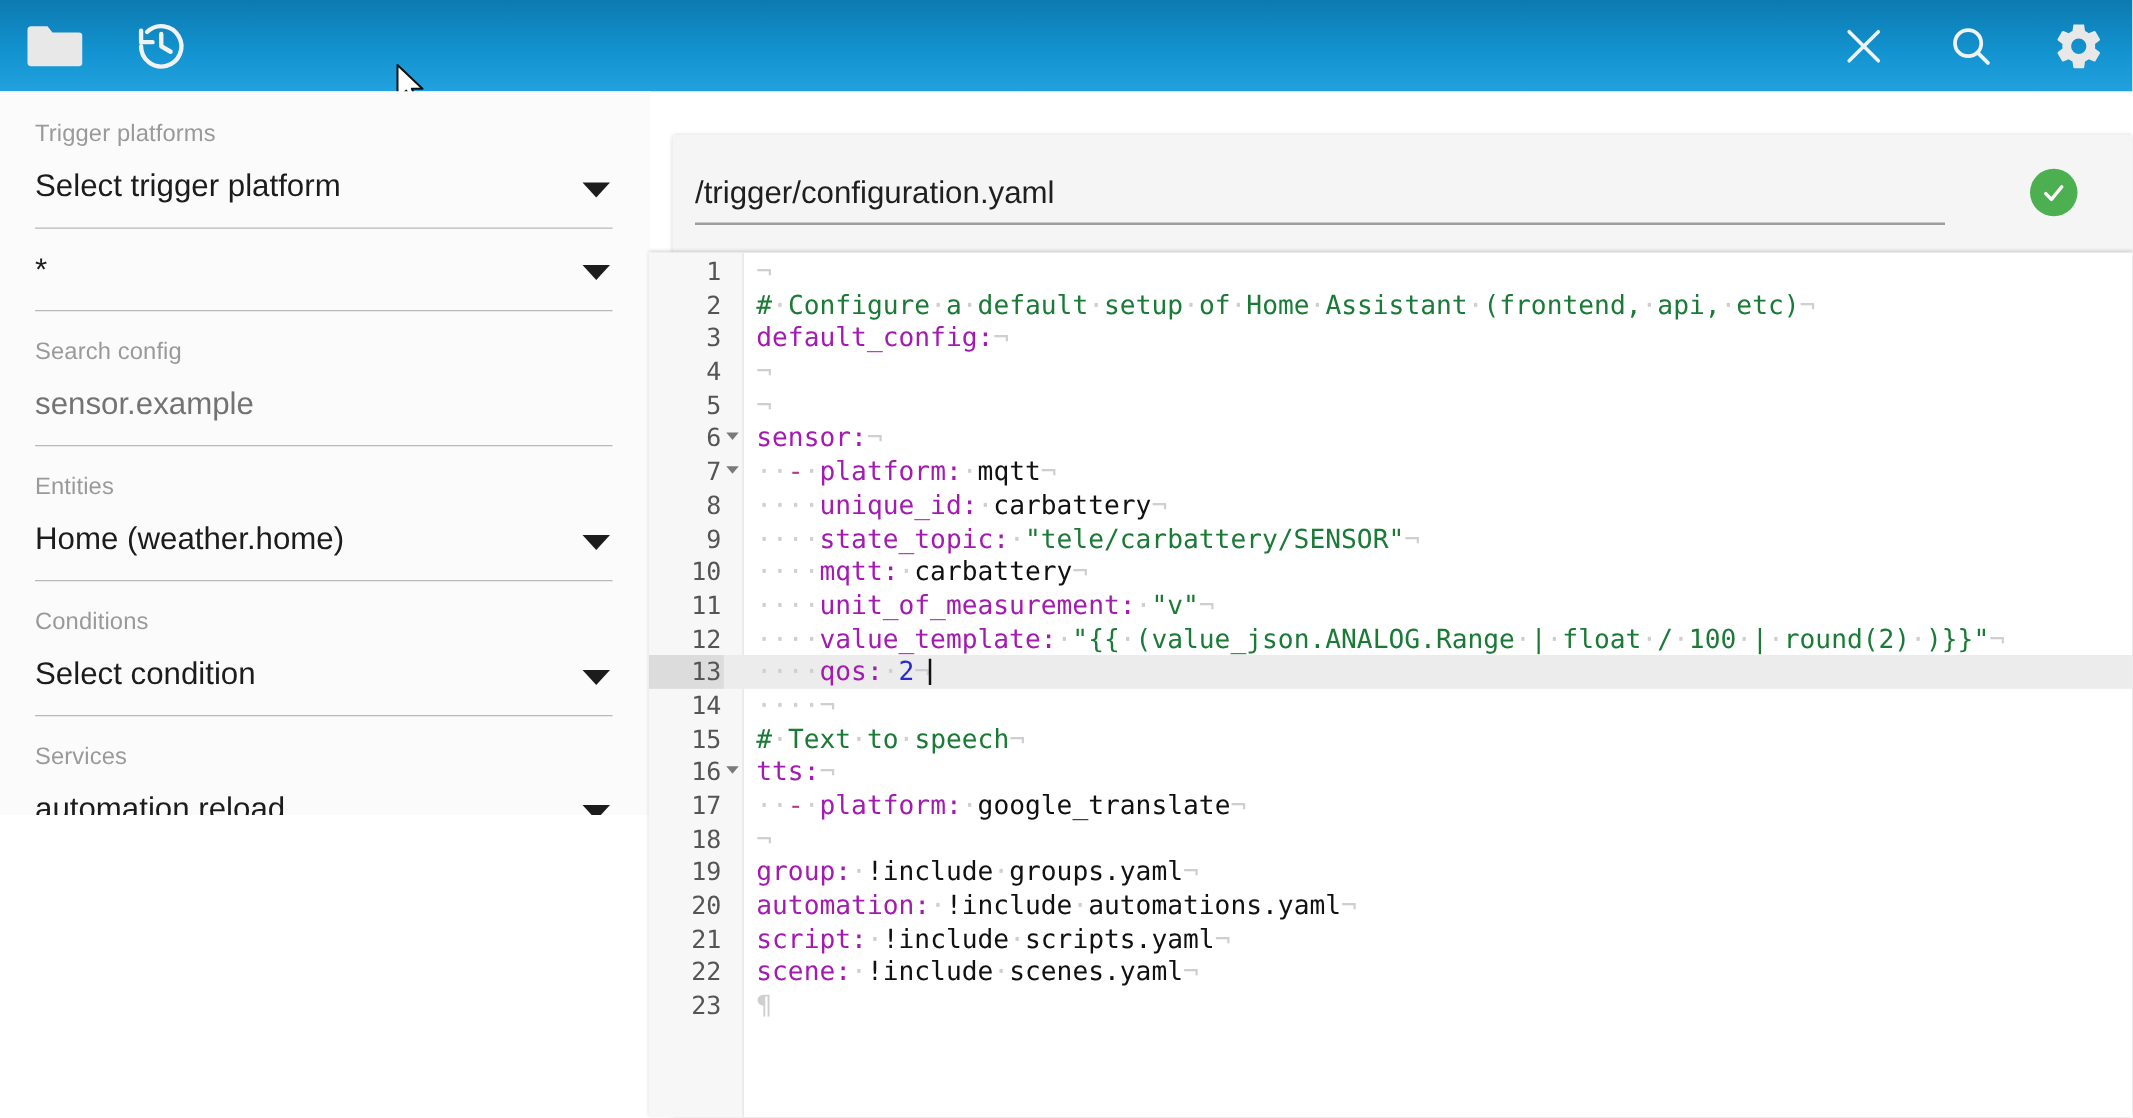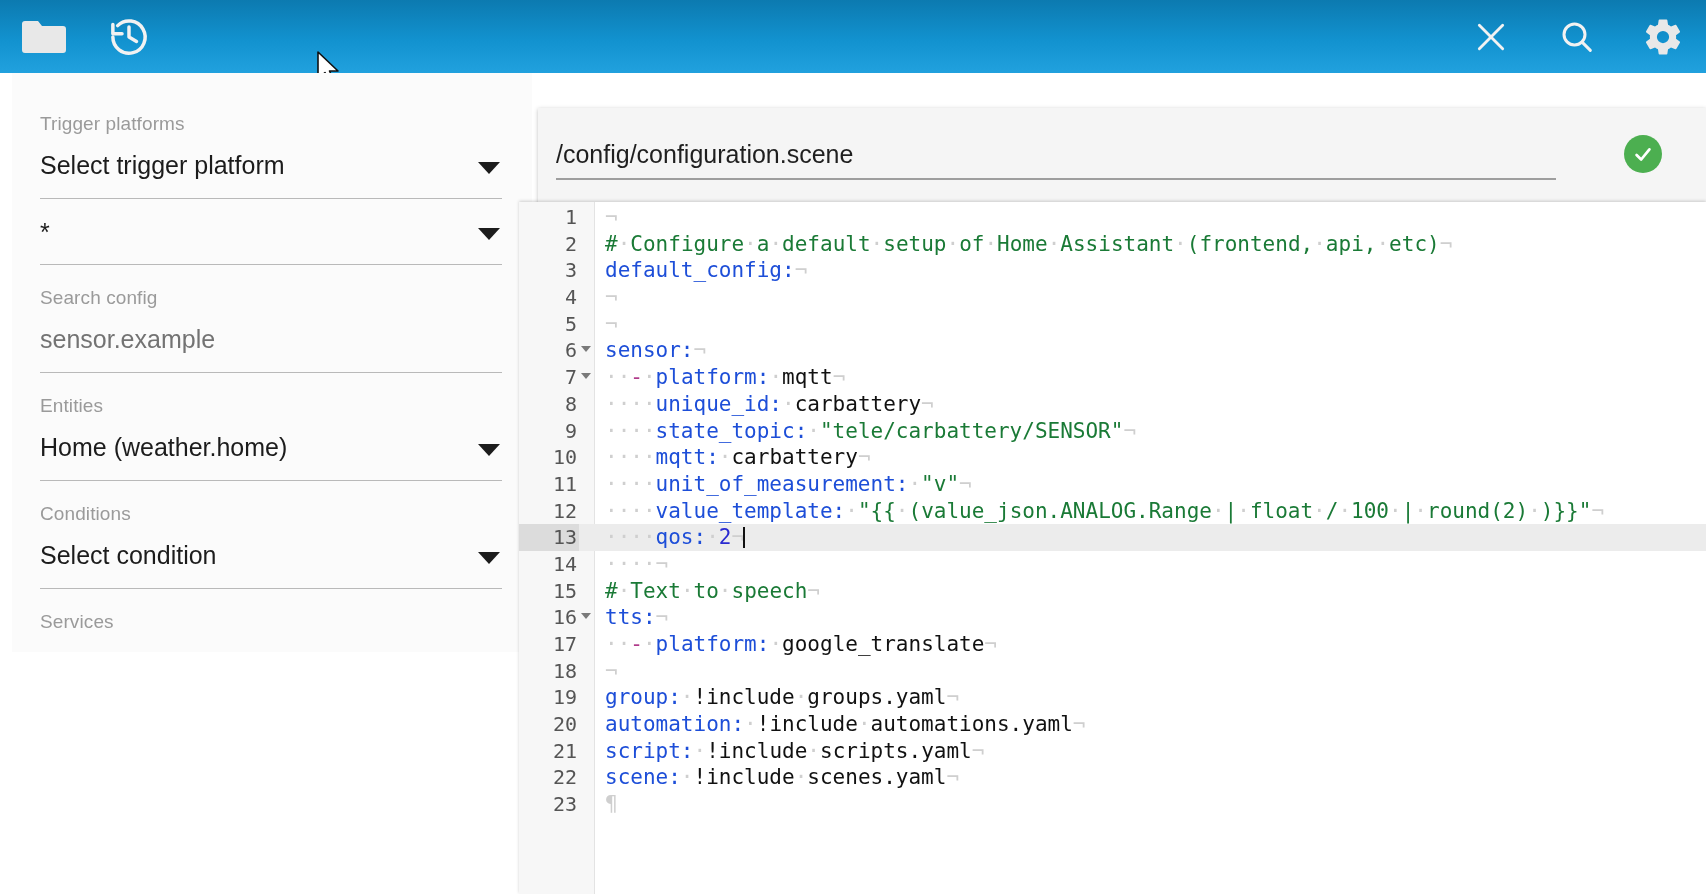--- a/index.html
+++ b/index.html
@@ -28,23 +28,22 @@
   .tb-btn svg { display: block; }
 
   
   .cursor { position: absolute; left: 316px; top: 50px; width: 26px; height: 38px; pointer-events: none; }
 
   
   .sidebar {
     position: absolute; left: 0; top: 73px;
     width: 520px; height: 579px;
     background: #fbfbfb;
-    padding: 40px 30px 0 28px;
+    padding: 24px 30px 0 28px;
     overflow: hidden;
-    margin-left: 12px;
   }
   .field { margin-bottom: 22px; position: relative; }
   .field-label {
     font-size: 19px; color: #9a9a9a; font-weight: 400;
     letter-spacing: .1px; margin-bottom: 18px;
   }
   .field-row {
     display: flex; align-items: flex-end; justify-content: space-between;
     border-bottom: 1px solid #b9b9b9;
     padding-bottom: 20px; min-height: 40px;
@@ -123,21 +122,21 @@
     border-left: 5px solid transparent;
     border-right: 5px solid transparent;
     border-top: 6px solid #7a7a7a;
     cursor: pointer;
   }
   .code {
     position: absolute; left: 86px; top: 0;
     line-height: 26.7px; height: 26.7px;
   }
   .tok-comment { color: #1a7a36; }
-  .tok-key     { color: #1d4ed8; text-align: center; }
+  .tok-key     { color: #a21caf; text-align: center; }
   .tok-str     { color: #1a7a36; }
   .tok-num     { color: #2a2ad0; }
   .tok-plain   { color: #111111; }
   .tok-dash    { color: #b03a8a; }
   .ws          { color: #cfcfcf; }
   .caretbar {
     display: inline-block; width: 2px; height: 21px;
     background: #111; vertical-align: -4px;
     margin-left: -1px;
   }
@@ -232,21 +231,21 @@
       <div class="field-label">Services</div>
       <div class="field-row">
         <span class="field-value">automation.reload</span>
         <span class="caret"></span>
       </div>
     </div>
   </div>
 
   <div class="editor-card">
     <div class="editor-head">
-      <span class="file-path">/config/configuration.scene</span>
+      <span class="file-path">/trigger/configuration.yaml</span>
       <span class="head-badge">
         <span class="badge-circle">
           <svg width="22" height="22" viewBox="0 0 24 24" fill="none" stroke="#ffffff" stroke-width="3" stroke-linecap="round" stroke-linejoin="round">
             <polyline points="5,13 10,18 19,7"></polyline>
           </svg>
         </span>
       </span>
     </div>
   </div>
   <div class="head-rule"></div>

